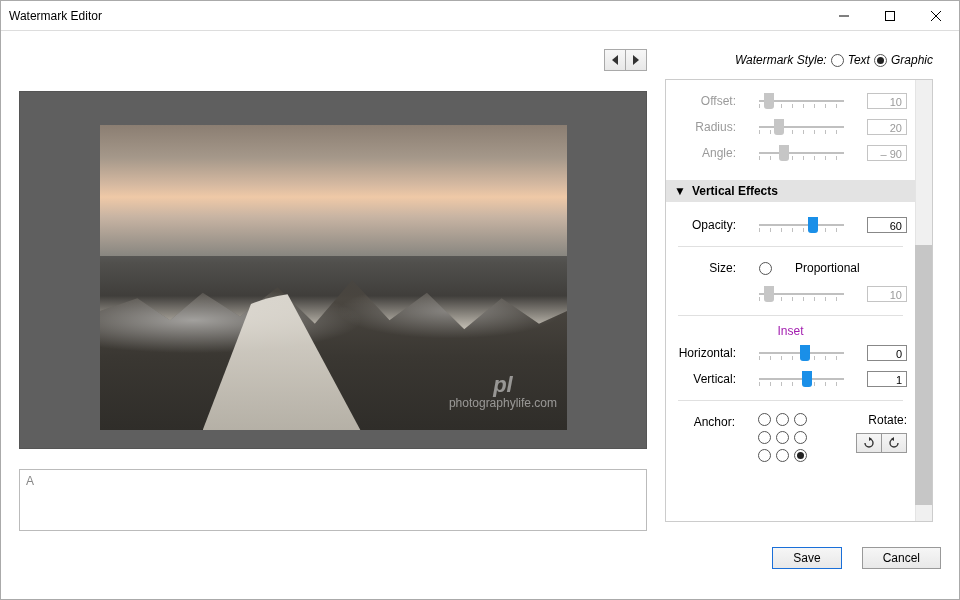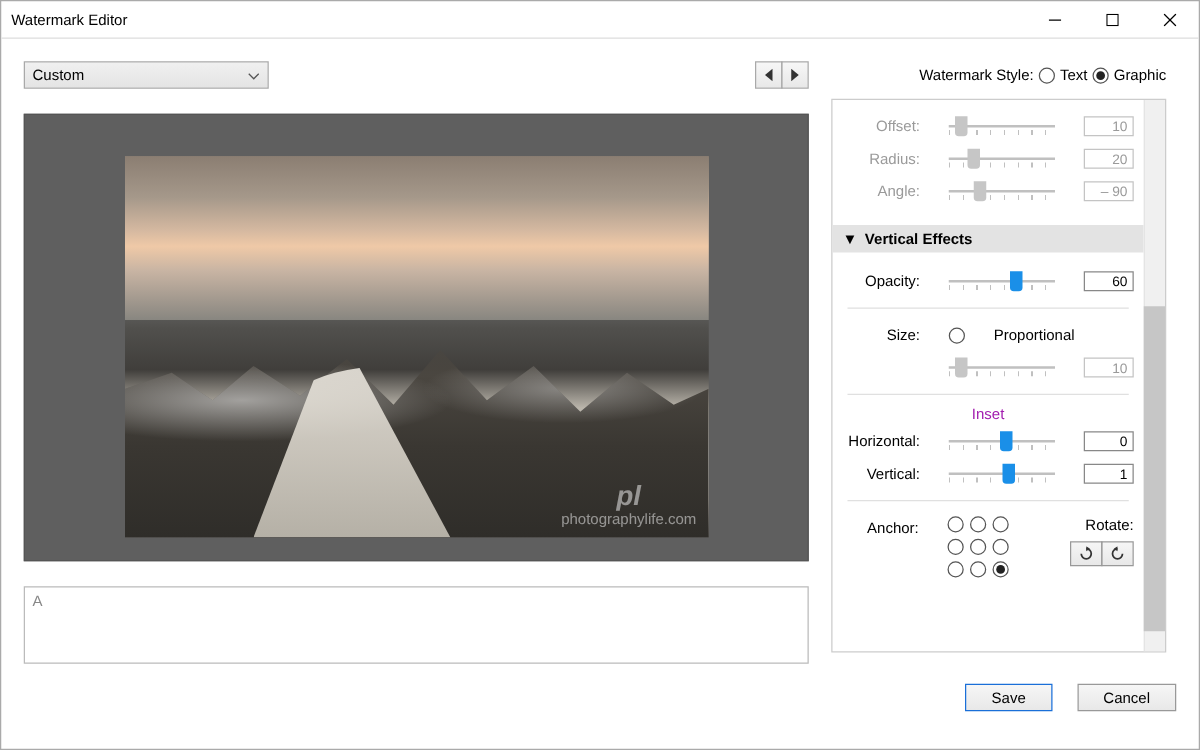--- a/index.html
+++ b/index.html
@@ -18,25 +18,25 @@
   .preview { width: 628px; height: 371px; background: #5f5f5f; position: relative; border: 1px solid #555; }
   .photo { position: absolute; left: 80px; top: 33px; width: 467px; height: 305px; background: linear-gradient(180deg,#8b8074 0%, #b9a38c 8%, #f0caa8 11%, #d4b6a0 14%, #9a9690 20%, #7a7a7a 32%, #51504d 45%, #403e3b 56%, #bab5ab 66%, #d9d8d4 78%, #c5c0b7 90%, #4b4844 100%); }
   .mtn { position:absolute; bottom:0; left:0; width:100%; height:60%; background:
       radial-gradient(ellipse 60% 30% at 20% 40%, rgba(255,255,255,.5), transparent 60%),
       radial-gradient(ellipse 40% 25% at 75% 35%, rgba(255,255,255,.35), transparent 60%),
       linear-gradient(180deg, transparent 0%, #4a4640 30%, #3a3732 60%, #2f2d29 100%);
       clip-path: polygon(0 35%, 8% 28%, 15% 40%, 22% 25%, 30% 38%, 38% 22%, 46% 42%, 54% 18%, 62% 40%, 70% 25%, 78% 45%, 86% 28%, 94% 42%, 100% 35%, 100% 100%, 0 100%);
   }
   .glacier { position:absolute; left:22%; bottom:0; width:45%; height:45%; background: linear-gradient(180deg, #e8e4dc 0%, #d8d3c9 50%, #c4bfb4 100%); clip-path: polygon(25% 0%, 40% 0%, 75% 100%, 0% 100%); opacity:.9; border-radius: 50% 10% 0 0;}
   .sky { position:absolute; top:0; left:0; width:100%; height:43%; background: linear-gradient(180deg, #8b7e72 0%, #a5988a 25%, #d4b8a0 45%, #efc9a7 55%, #c8b4a3 70%, #888680 100%); }
-  .wmark { position:absolute; right:10px; bottom:8px; color:#e9e9e9; opacity:.55; font-size:10px; text-align:center; }
+  .wmark { position:absolute; right:10px; bottom:20px; color:#e9e9e9; opacity:.55; font-size:10px; text-align:center; }
   .wmark .logo { font-size:22px; font-style:italic; font-weight:bold; line-height:1; }
   .textfield { margin-top: 20px; width: 628px; height: 64px; border: 1px solid #bbb; padding: 4px 6px; color: #888; background:#fff;}
   .right-col { width: 268px; display: flex; flex-direction: column; }
-  .style-row { height: 22px; display: flex; align-items: center; justify-content: flex-end; gap: 4px; margin-bottom: 8px; }
+  .style-row { height: 22px; display: flex; align-items: center; justify-content: flex-end; gap: 4px; margin-bottom: 8px; font-style: italic; }
   .radio { width: 13px; height: 13px; border: 1px solid #555; border-radius: 50%; display: inline-flex; align-items: center; justify-content: center; background:#fff; flex-shrink:0;}
   .radio.sel::after { content:""; width:7px; height:7px; background:#222; border-radius:50%; }
   .panel { border: 1px solid #ccc; height: 443px; position: relative; background:#fff; }
   .panel-scroll { position:absolute; right:0; top:0; width:17px; height:100%; background:#f0f0f0; border-left:1px solid #e4e4e4; }
   .scrollthumb { position:absolute; right:0; top:165px; width:17px; height:260px; background:#c6c6c6; }
   .panel-body { position:absolute; left:0; top:0; right:17px; bottom:0; overflow:hidden; }
   .row { display:flex; align-items:center; height:26px; padding: 0 8px; gap:23px;}
   .row.disabled { color:#9a9a9a; }
   .lbl { width:62px; text-align:right; font-size:12px;}
   .slider { flex:1; height:18px; position:relative; }
@@ -77,26 +77,20 @@
         <line x1="0" y1="0" x2="10" y2="10" stroke="#000"></line>
         <line x1="10" y1="0" x2="0" y2="10" stroke="#000"></line>
       </svg>
     </div>
 </div>
 
 <div class="content">
 
   <div class="left-col">
     <div class="top-row">
-      <div class="preset-select">
-        <span>Custom</span>
-        <span class="chev"><svg width="10" height="6">
-              <polyline points="1,1 5,5 9,1" fill="none" stroke="#555" stroke-width="1"></polyline>
-            </svg></span>
-      </div>
       <div class="navbtns">
         <div class="navbtn">
             <svg width="8" height="10">
               <polygon points="7,0 7,10 1,5" fill="#333"></polygon>
             </svg>
           </div>
         <div class="navbtn">
             <svg width="8" height="10">
               <polygon points="1,0 1,10 7,5" fill="#333"></polygon>
             </svg>

